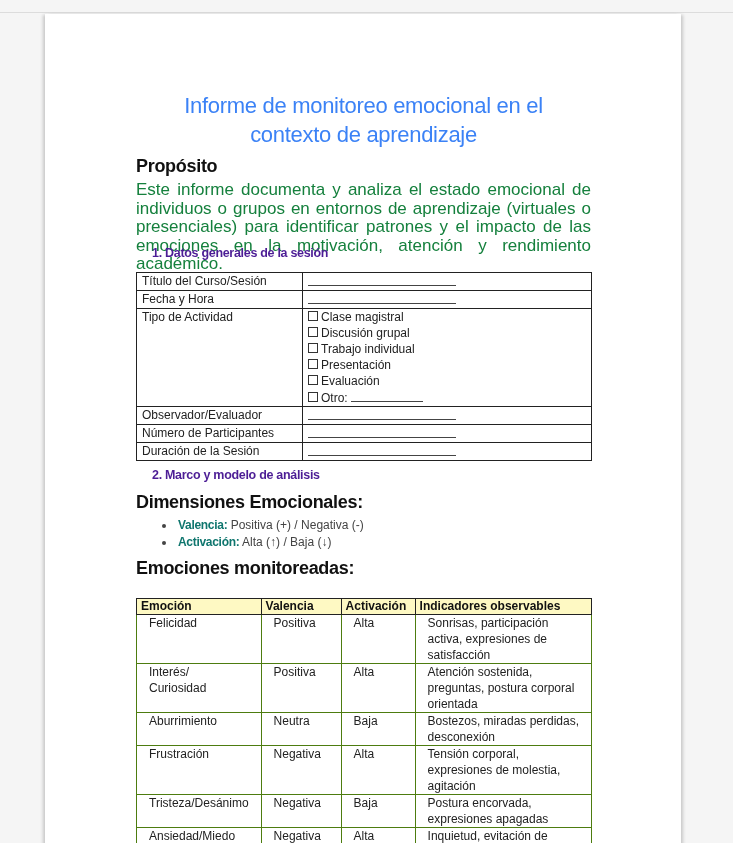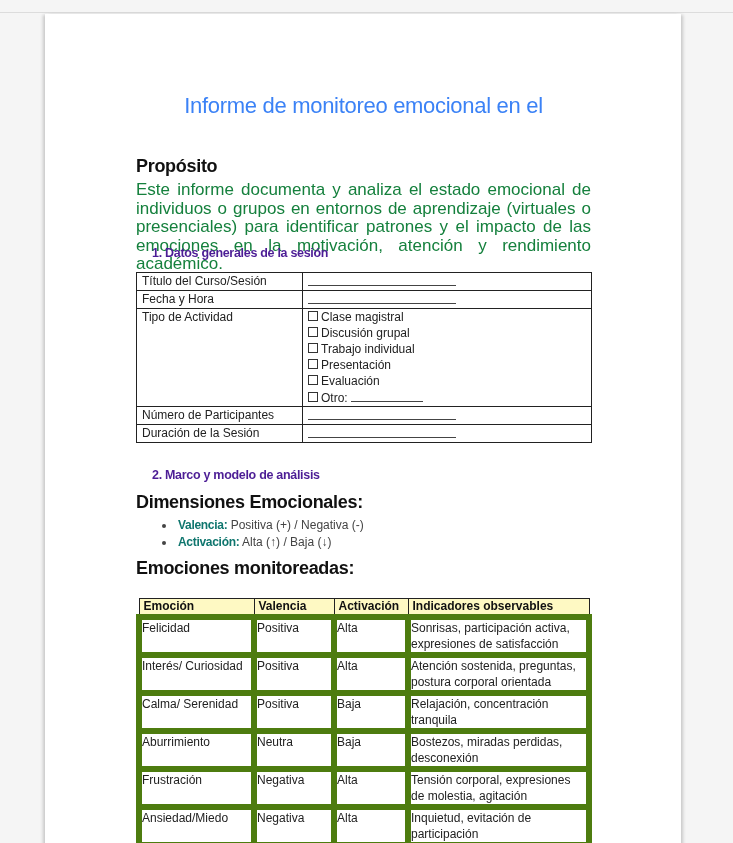--- a/index.html
+++ b/index.html
@@ -35,31 +35,32 @@
   table.t1 td { border: 1px solid #222; padding: 0 5px; line-height: 16px; vertical-align: top; }
   table.t1 td.lab { width: 155px; margin-left: 33px; }
   .blank { display: inline-block; width: 148px; border-bottom: 1px solid #444; height: 12px; }
   .blank-s { display: inline-block; width: 72px; border-bottom: 1px solid #444; height: 12px; }
   .chk { display: inline-block; width: 8px; height: 8px; border: 1px solid #333; margin-right: 3px; vertical-align: 0px; }
   ul.dims { position: absolute; left: 20px; top: 503px; margin: 0; padding-left: 20px; font-size: 12px; line-height: 17px; color: #444; }
   ul.dims li { padding-left: 2px; }
   ul.dims b { color: #0f766e; letter-spacing: -0.3px; }
   table.t2 { top: 584px; width: 456px; }
   table.t2 th { background: #fef9c3; border: 1px solid #222; text-align: left; padding: 0 4px; line-height: 15px; font-size: 12px; color: #111; }
-  table.t2 td { border: 6px solid #4d7c0f; padding: 0 0; line-height: 16px; vertical-align: top; }
+  table.t2 td { border: 1px solid #4d7c0f; padding: 0 12px; line-height: 16px; vertical-align: top; }
 </style>
 </head>
 <body>
 
 <div class="topbar"></div>
 
 <div class="page">
   <div class="content">
     <div class="title">
       <div>Informe de monitoreo emocional en el</div>
+      <div>contexto de aprendizaje</div>
     </div>
 
     <div class="h-bold" style="top:142px">Propósito</div>
     <div class="para">Este informe documenta y analiza el estado emocional de individuos o grupos en entornos de aprendizaje (virtuales o presenciales) para identificar patrones y el impacto de las emociones en la motivación, atención y rendimiento académico.</div>
 
     <div class="h-purple" style="top:232px">1. Datos generales de la sesión</div>
 
     <table class="t1">
       <tbody>
           <tr>
@@ -73,20 +74,24 @@
       <tr>
         <td class="lab">Tipo de Actividad</td>
         <td>
           <div><span class="chk"></span><span>Clase magistral</span></div>
           <div><span class="chk"></span><span>Discusión grupal</span></div>
           <div><span class="chk"></span><span>Trabajo individual</span></div>
           <div><span class="chk"></span><span>Presentación</span></div>
           <div><span class="chk"></span><span>Evaluación</span></div>
           <div><span class="chk"></span><span>Otro:</span> <span class="blank-s"></span></div>
         </td>
+      </tr>
+      <tr>
+        <td class="lab">Observador/Evaluador</td>
+        <td><span class="blank"></span></td>
       </tr>
       <tr>
         <td class="lab">Número de Participantes</td>
         <td><span class="blank"></span></td>
       </tr>
       <tr>
         <td class="lab">Duración de la Sesión</td>
         <td><span class="blank"></span></td>
       </tr>
     </tbody>
@@ -118,36 +123,36 @@
             <td>Alta</td>
             <td>Sonrisas, participación activa, expresiones de satisfacción</td>
           </tr>
           <tr>
             <td>Interés/ Curiosidad</td>
             <td>Positiva</td>
             <td>Alta</td>
             <td>Atención sostenida, preguntas, postura corporal orientada</td>
           </tr>
           <tr>
-            <td>Calma/ Serenidad</td>
-            <td>Positiva</td>
-            <td>Baja</td>
-            <td>Relajación, concentración tranquila</td>
-          </tr>
-          <tr>
             <td>Aburrimiento</td>
             <td>Neutra</td>
             <td>Baja</td>
             <td>Bostezos, miradas perdidas, desconexión</td>
           </tr>
           <tr>
             <td>Frustración</td>
             <td>Negativa</td>
             <td>Alta</td>
             <td>Tensión corporal, expresiones de molestia, agitación</td>
+          </tr>
+          <tr>
+            <td>Tristeza/Desánimo</td>
+            <td>Negativa</td>
+            <td>Baja</td>
+            <td>Postura encorvada, expresiones apagadas</td>
           </tr>
           <tr>
             <td>Ansiedad/Miedo</td>
             <td>Negativa</td>
             <td>Alta</td>
             <td>Inquietud, evitación de participación</td>
           </tr>
         </tbody>
     </table>
   </div>

